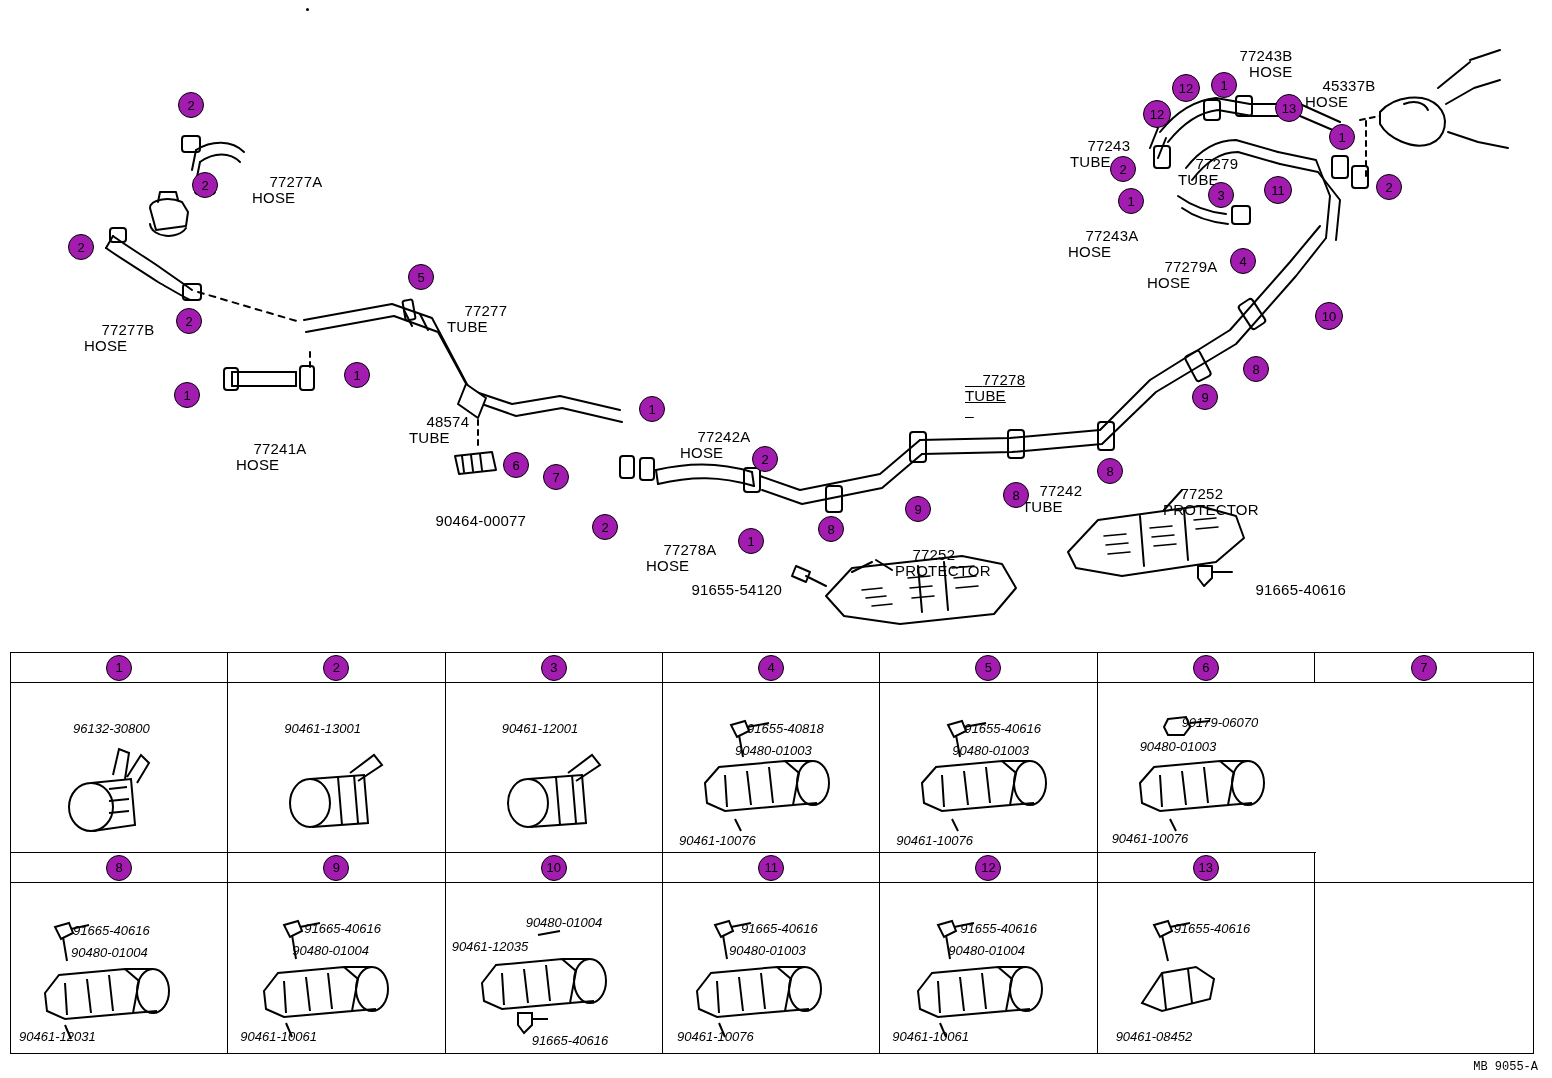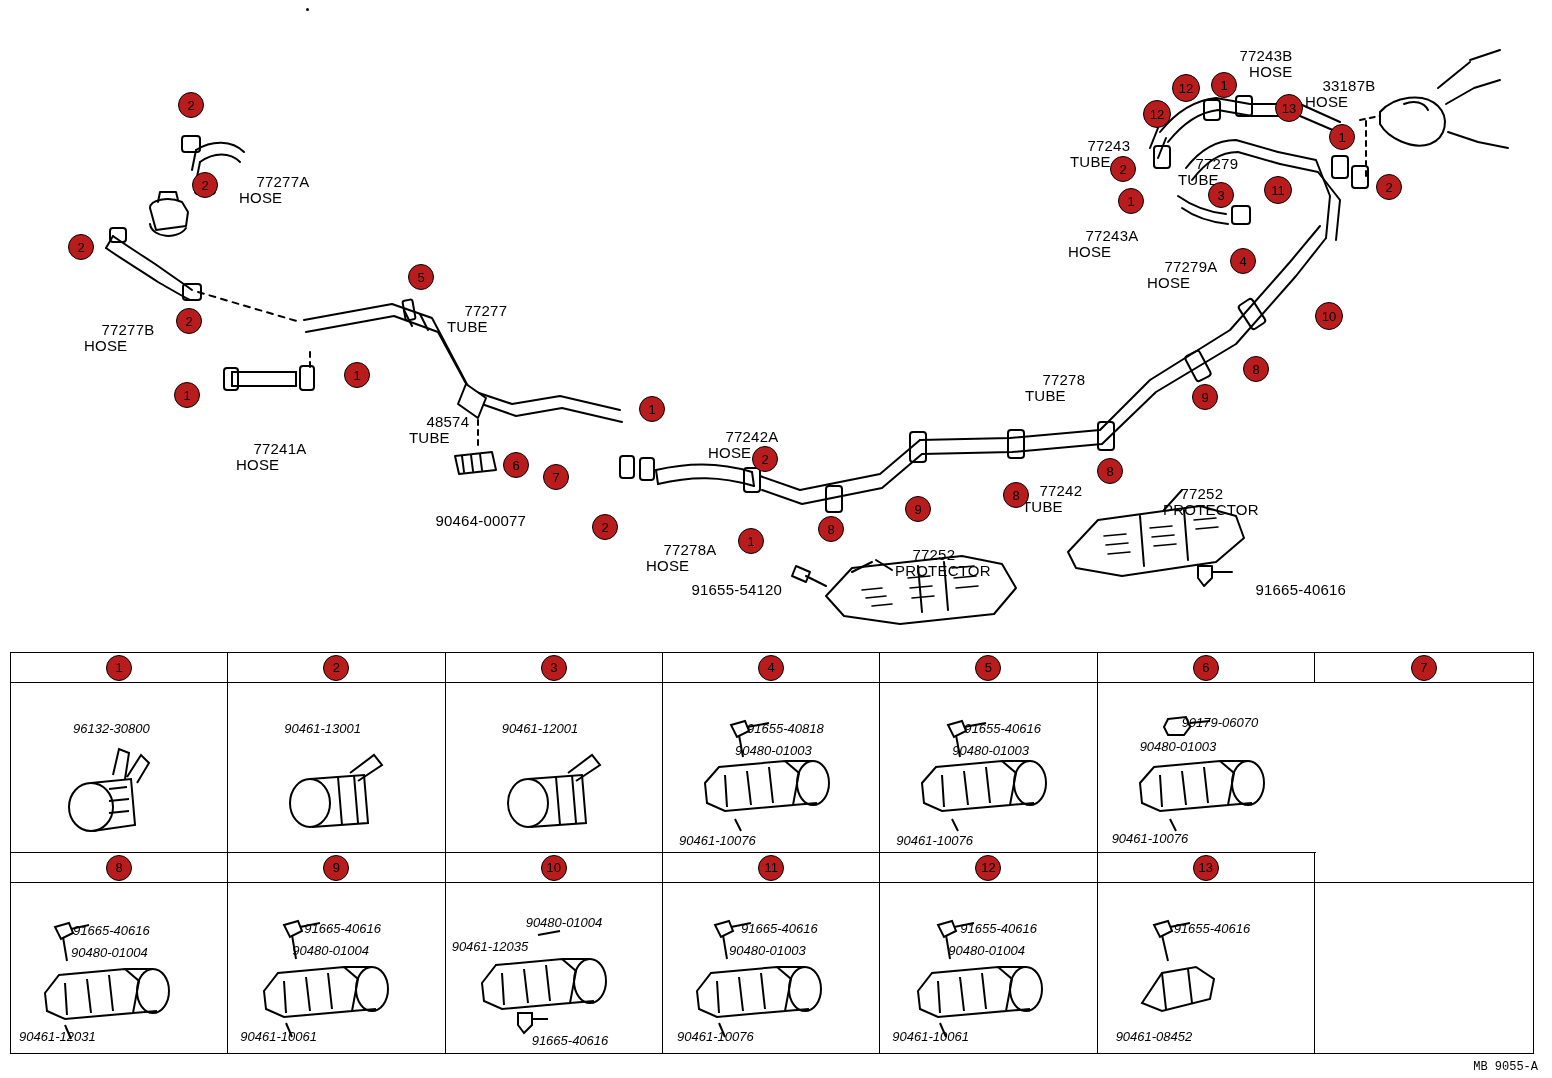--- a/index.html
+++ b/index.html
@@ -1,20 +1,20 @@
 <!DOCTYPE html>
 <html><head>
 <meta charset="utf-8">
 <style>
   html,body{margin:0;padding:0;background:#fff;}
   body{width:1552px;height:1078px;position:relative;font-family:"Liberation Sans",sans-serif;color:#000;overflow:hidden;}
   #stage{position:relative;width:1552px;height:1078px;}
   .lbl{position:absolute;font-size:15px;line-height:1.05;white-space:pre;letter-spacing:0.2px;}
   .cir{position:absolute;width:24px;height:24px;border:1.6px solid #000;border-radius:50%;
-       font-size:13px;display:flex;align-items:center;justify-content:center;background:#b91c1c;}
+       font-size:13px;display:flex;align-items:center;justify-content:center;background:#a21caf;}
   .cir.big{width:26px;height:26px;font-size:13px;}
   svg{position:absolute;left:0;top:0;}
   
   #legend{position:absolute;left:10px;top:652px;width:1522px;height:400px;border:1.8px solid #000;}
   .lrow{display:flex;width:100%;}
   .hrow{height:30px;}
   .crow{height:170px;font-style:italic;}
   .cell{border-right:1.6px solid #000;box-sizing:border-box;position:relative;}
   .cell:last-child{border-right:none;}
   .hcell{display:flex;align-items:center;justify-content:center;border-bottom:1.6px solid #000;}
@@ -138,54 +138,54 @@
         <path d="M1194 520 L1216 518 M1196 529 L1218 527"></path>
       </g>
       <path d="M1140 516 L1144 566 M1184 510 L1188 560"></path>
       <path d="M1182 490 L1164 510" stroke-dasharray="0"></path>
 
       <path d="M1198 566 L1212 566 L1212 578 L1204 586 L1198 578 Z"></path>
       <path d="M1212 572 L1232 572"></path>
     </g>
   </svg>
 
-  <div class="lbl" style="left:239px;top:158px;">
+  <div class="lbl" style="left:252px;top:158px;">
     <span>77277A</span><br><span class="sub">HOSE</span>
   </div>
   <div class="lbl" style="left:84px;top:306px;">
     <span>77277B</span><br><span class="sub">HOSE</span>
   </div>
   <div class="lbl" style="left:236px;top:425px;">
     <span>77241A</span><br><span class="sub">HOSE</span>
   </div>
   <div class="lbl" style="left:409px;top:398px;">
     <span>48574</span><br><span class="sub">TUBE</span>
   </div>
   <div class="lbl" style="left:447px;top:287px;">
     <span>77277</span><br><span class="sub">TUBE</span>
   </div>
   <div class="lbl" style="left:418px;top:497px;">
     <span>90464-00077</span>
   </div>
-  <div class="lbl" style="left:680px;top:413px;margin-left:28px;">
+  <div class="lbl" style="left:680px;top:413px;">
     <span>77242A</span><br><span class="sub">HOSE</span>
   </div>
   <div class="lbl" style="left:646px;top:526px;">
     <span>77278A</span><br><span class="sub">HOSE</span>
   </div>
   <div class="lbl" style="left:674px;top:566px;">
     <span>91655-54120</span>
   </div>
   <div class="lbl" style="left:895px;top:531px;">
     <span>77252</span><br><span class="sub">PROTECTOR</span>
   </div>
   <div class="lbl" style="left:1022px;top:467px;">
     <span>77242</span><br><span class="sub">TUBE</span>
   </div>
-  <div class="lbl" style="left:1025px;top:356px;">
+  <div class="lbl" style="left:965px;top:356px;text-decoration:underline;">
     <span>77278</span><br><span class="sub">TUBE</span>
   </div>
   <div class="lbl" style="left:1163px;top:470px;">
     <span>77252</span><br><span class="sub">PROTECTOR</span>
   </div>
   <div class="lbl" style="left:1238px;top:566px;">
     <span>91665-40616</span>
   </div>
   <div class="lbl" style="left:1070px;top:122px;">
     <span>77243</span><br><span class="sub">TUBE</span>
@@ -196,21 +196,21 @@
   <div class="lbl" style="left:1068px;top:212px;">
     <span>77243A</span><br><span class="sub">HOSE</span>
   </div>
   <div class="lbl" style="left:1147px;top:243px;">
     <span>77279A</span><br><span class="sub">HOSE</span>
   </div>
   <div class="lbl" style="left:1222px;top:32px;text-align:right;">
     <span>77243B</span><br><span class="sub">HOSE</span>
   </div>
   <div class="lbl" style="left:1305px;top:62px;">
-    <span>33187B</span><br><span class="sub">HOSE</span>
+    <span>45337B</span><br><span class="sub">HOSE</span>
   </div>
 
   <div class="cir" style="left:178px;top:92px;">
       <span>2</span>
     </div>
   <div class="cir" style="left:192px;top:172px;">
       <span>2</span>
     </div>
   <div class="cir" style="left:68px;top:234px;">
       <span>2</span>

